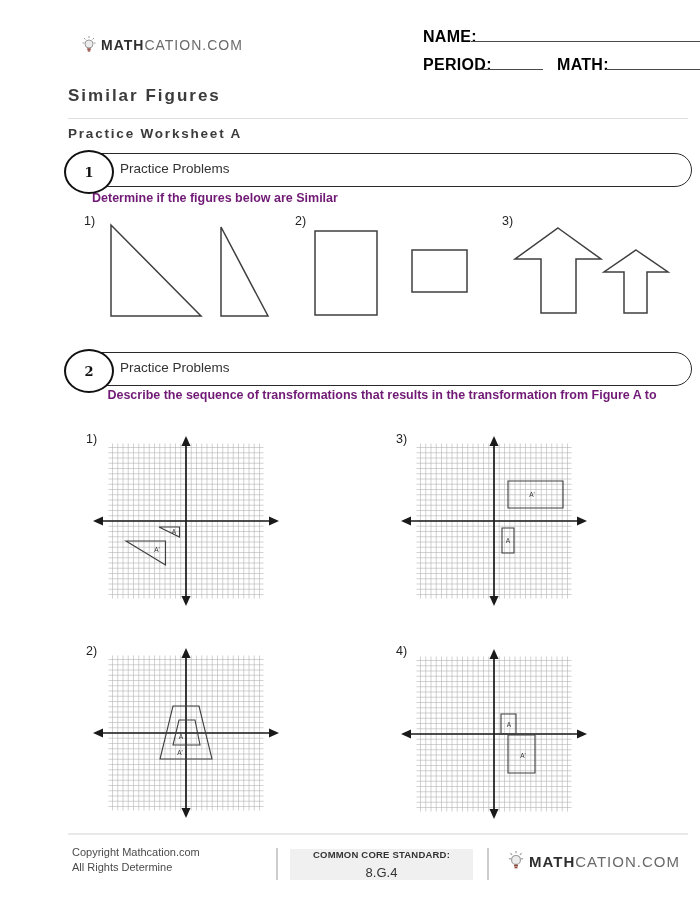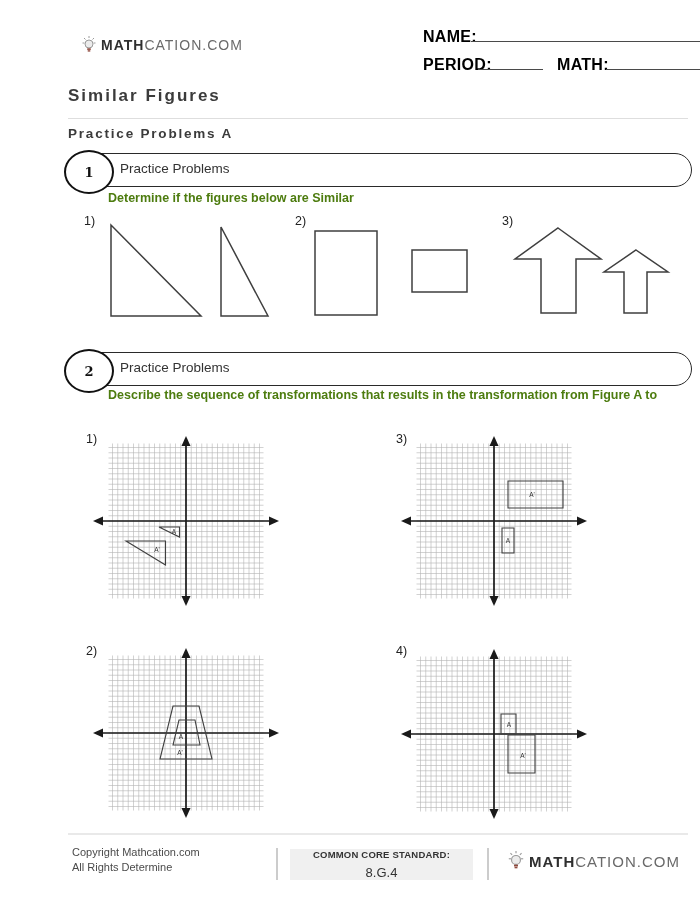--- a/index.html
+++ b/index.html
@@ -19,21 +19,21 @@
 
   .title{left:40px;top:86px;font-size:17px;font-weight:bold;color:#3b3b3b;letter-spacing:2px;}
   .rule{left:40px;width:620px;height:1px;background:#dedede;}
   .subtitle{left:40px;top:126px;font-size:13.5px;font-weight:bold;color:#3b3b3b;letter-spacing:1.8px;}
 
   .pill{left:52px;width:610px;height:32px;border:1.6px solid #2a2a2a;border-radius:17px;background:#fff;}
   .pill-label{left:92px;font-size:13.5px;color:#333;}
   .num-circle{left:36px;width:46px;height:40px;border:2.6px solid #111;border-radius:50%;
               background:#fff;display:flex;align-items:center;justify-content:center;
               font-family:"DejaVu Serif",serif;font-weight:bold;font-size:13px;color:#111;z-index:2;}
-  .instruction{left:80px;font-size:12.5px;font-weight:bold;color:#4d7c0f;line-height:20.5px;}
+  .instruction{left:64px;font-size:12.5px;font-weight:bold;color:#701a75;line-height:20.5px;}
 
   .fig-num{position:absolute;font-size:12.5px;color:#222;}
   .grid-fig{position:absolute;width:192px;height:172px;}
   .copyright{left:44px;top:845px;font-size:11px;color:#4a4a4a;line-height:15px;}
   .vdiv{width:2px;height:32px;background:#cccccc;top:848px;}
   .cc-box{left:262px;top:849px;width:183px;height:31px;background:#f0f0f0;
           display:flex;align-items:center;justify-content:center;gap:5px;flex-direction:column;}
   .cc-label{font-weight:bold;font-size:9.5px;color:#333;letter-spacing:.2px;}
   .cc-value{font-size:13px;color:#333;}
 </style>
@@ -58,21 +58,21 @@
 
   <div class="abs field-label" style="left:395px;top:28px;">NAME:</div>
   <div class="abs blank-line" style="left:443px;top:40px;width:245px;"></div>
   <div class="abs field-label" style="left:395px;top:56px;">PERIOD:</div>
   <div class="abs blank-line" style="left:450px;top:68px;width:65px;"></div>
   <div class="abs field-label" style="left:529px;top:56px;">MATH:</div>
   <div class="abs blank-line" style="left:578px;top:68px;width:110px;"></div>
 
   <div class="abs title">Similar Figures</div>
   <div class="abs rule" style="top:118px;"></div>
-  <div class="abs subtitle">Practice Problems A</div>
+  <div class="abs subtitle">Practice Worksheet A</div>
 
   <div class="abs pill" style="top:153px;"></div>
   <div class="abs num-circle" style="top:150px;">1</div>
   <div class="abs pill-label" style="top:161px;">Practice Problems</div>
   <div class="abs instruction" style="top:188px;">Determine if the figures below are Similar</div>
 
   <div id="figure-row">
       <span class="fig-num" style="left: 56px; top: 214px;">1)</span>
       <span class="fig-num" style="left: 267px; top: 214px;">2)</span>
       <span class="fig-num" style="left: 474px; top: 214px;">3)</span>
@@ -82,21 +82,21 @@
         <polygon points="247,18 309,18 309,102 247,102" fill="none" stroke="#3f3f3f" stroke-width="1.5" stroke-linejoin="miter"></polygon>
         <polygon points="344,37 399,37 399,79 344,79" fill="none" stroke="#3f3f3f" stroke-width="1.5" stroke-linejoin="miter"></polygon>
         <polygon points="490,15 533,46 508,46 508,100 473,100 473,46 447,46" fill="none" stroke="#3f3f3f" stroke-width="1.5" stroke-linejoin="miter"></polygon>
         <polygon points="568,37 600,59 579,59 579,100 556,100 556,59 536,59" fill="none" stroke="#3f3f3f" stroke-width="1.5" stroke-linejoin="miter"></polygon>
       </svg>
     </div>
 
   <div class="abs pill" style="top:352px;"></div>
   <div class="abs num-circle" style="top:349px;">2</div>
   <div class="abs pill-label" style="top:360px;">Practice Problems</div>
-  <div class="abs instruction" style="top:385px;width:580px;">
+  <div class="abs instruction" style="top:385px;width:580px;text-align:center;">
     <div>Describe the sequence of transformations that results in the transformation from Figure A to</div>
   </div>
 
   <div id="grids">
       <span class="fig-num" style="left: 58px; top: 432px;">1)</span>
       <div class="grid-fig" style="left: 62px; top: 435px;"><svg width="192" height="172" viewBox="0 0 192 172">
           <line x1="22.5" y1="8.5" x2="22.5" y2="163.5" stroke="#b3b3b3" stroke-width="0.6"></line>
           <line x1="18.5" y1="12.5" x2="173.5" y2="12.5" stroke="#b3b3b3" stroke-width="0.6"></line>
           <line x1="27.75" y1="8.5" x2="27.75" y2="163.5" stroke="#b3b3b3" stroke-width="0.6"></line>
           <line x1="18.5" y1="17.75" x2="173.5" y2="17.75" stroke="#b3b3b3" stroke-width="0.6"></line>

